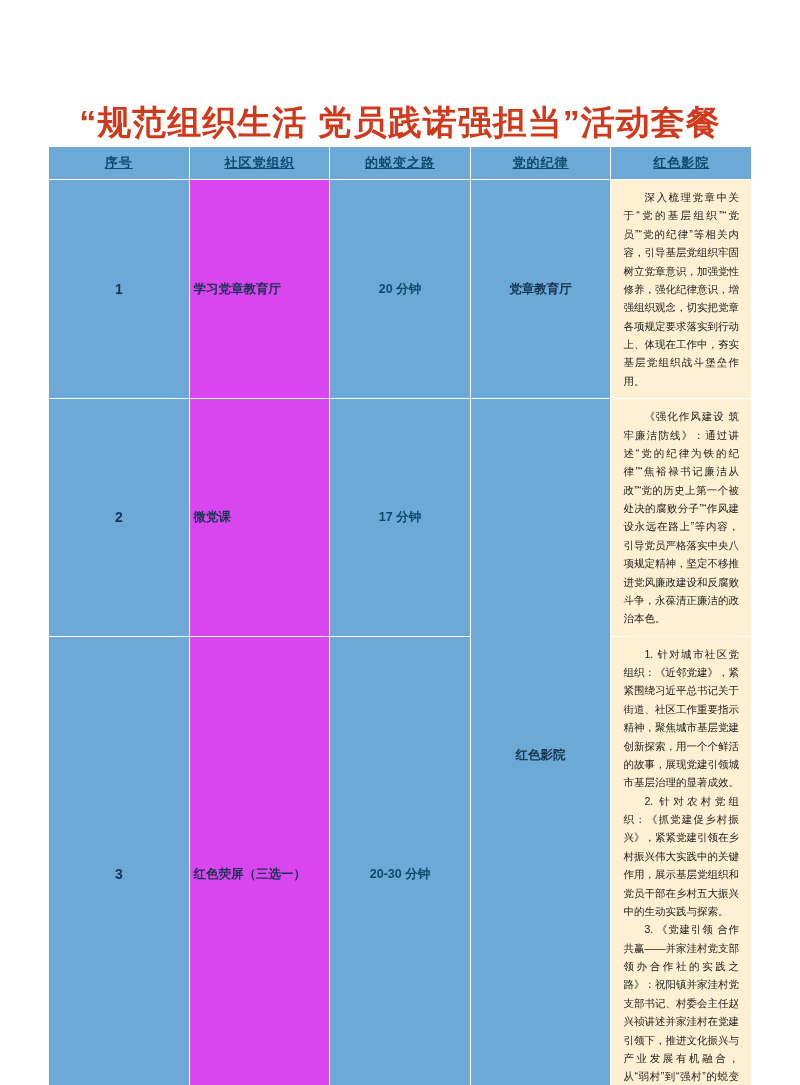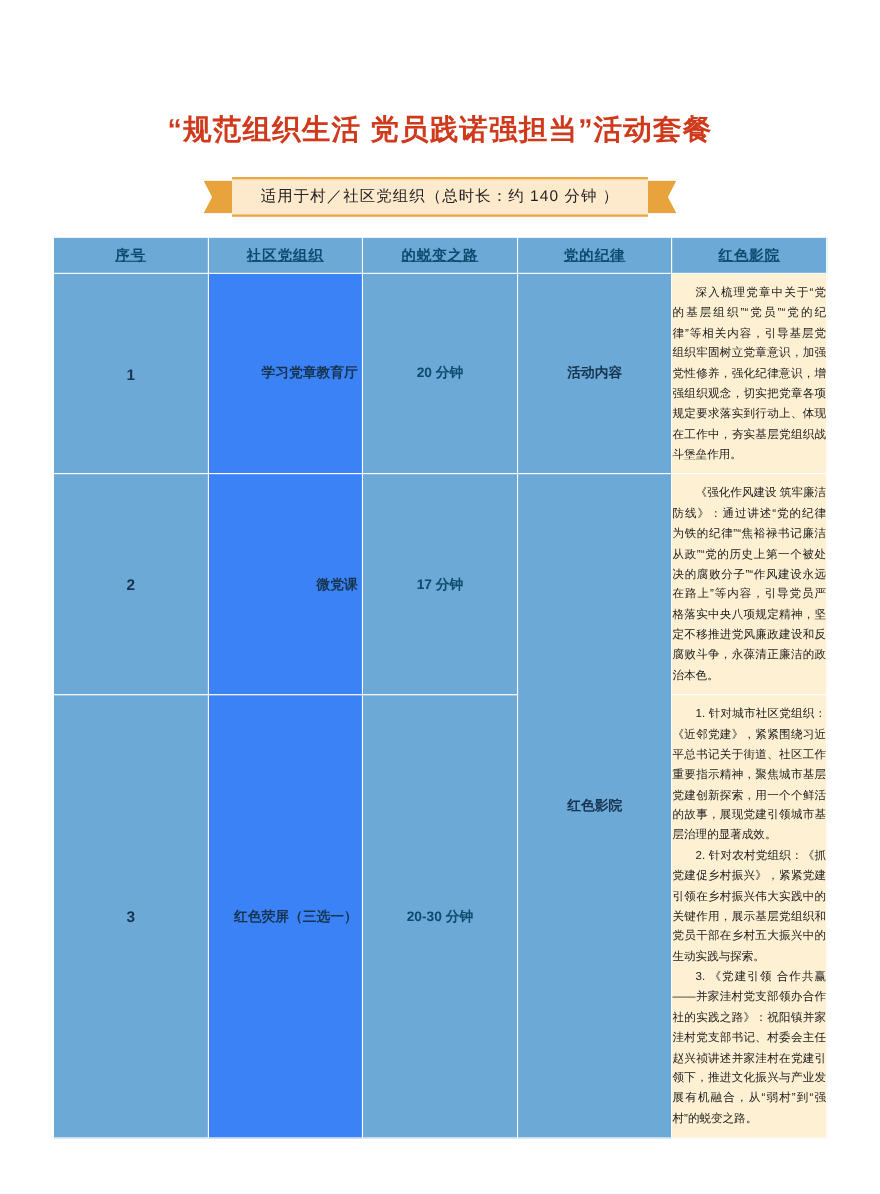--- a/index.html
+++ b/index.html
@@ -18,21 +18,21 @@
   .page {
     width: 800px;
     height: 1085px;
     box-sizing: border-box;
     padding: 0 48px;
     position: relative;
   }
   .doc-title {
     text-align: center;
     color: #d03a1c;
-    font-size: 26px;
+    font-size: 34px;
     font-weight: bold;
     letter-spacing: 1px;
     margin-top: 100px;
     margin-bottom: 0;
     white-space: nowrap;
   }
   .subtitle-wrap {
     display: flex;
     justify-content: center;
     align-items: center;
@@ -83,22 +83,22 @@
   }
   td.c-seq {
     background: #6ca9d6;
     text-align: center;
     font-size: 14px;
     font-weight: bold;
     color: #16344f;
     width: 42px;
   }
   td.c-name {
-    background: #3b82f6;
-    text-align: right;
+    background: #d946ef;
+    text-align: left;
     font-size: 12.5px;
     font-weight: bold;
     color: #16344f;
     line-height: 1.5;
     padding: 6px 4px;
     width: 118px;
   }
   td.c-dur {
     background: #6ca9d6;
     text-align: center;
@@ -116,62 +116,57 @@
     color: #16344f;
     line-height: 1.5;
     padding: 6px 4px;
     width: 96px;
   }
   td.c-focus {
     background: #fdf0d3;
     color: #1b1b1b;
     font-size: 10.5px;
     line-height: 1.75;
-    padding: 8px 0;
+    padding: 8px 12px;
     text-align: justify;
     text-justify: inter-ideograph;
   }
   td.c-focus p {
     margin: 0;
     text-indent: 2em;
   }
   td.c-focus p + p {
     margin-top: 0;
   }
 </style>
 </head>
 <body>
 
 <div class="page">
 
   <div class="doc-title">“规范组织生活 党员践诺强担当”活动套餐</div>
 
-  <div class="subtitle-wrap">
-    <div class="ribbon-tail left"></div>
-    <div class="ribbon-band">适用于村／社区党组织（总时长：约 140 分钟 ）</div>
-    <div class="ribbon-tail right"></div>
-  </div>
 
   <table class="plan">
     <thead>
       <tr>
         <th>序号</th>
         <th>社区党组织</th>
         <th>的蜕变之路</th>
         <th>党的纪律</th>
         <th>红色影院</th>
       </tr>
     </thead>
     <tbody>
 
       <tr>
         <td class="c-seq">1</td>
         <td class="c-name">学习党章教育厅</td>
         <td class="c-dur">20 分钟</td>
-        <td class="c-loc">活动内容</td>
+        <td class="c-loc">党章教育厅</td>
         <td class="c-focus">
           <p>深入梳理党章中关于“党的基层组织”“党员”“党的纪律”等相关内容，引导基层党组织牢固树立党章意识，加强党性修养，强化纪律意识，增强组织观念，切实把党章各项规定要求落实到行动上、体现在工作中，夯实基层党组织战斗堡垒作用。</p>
         </td>
       </tr>
 
       <tr>
         <td class="c-seq">2</td>
         <td class="c-name">微党课</td>
         <td class="c-dur">17 分钟</td>
         <td class="c-loc" rowspan="2">红色影院</td>

